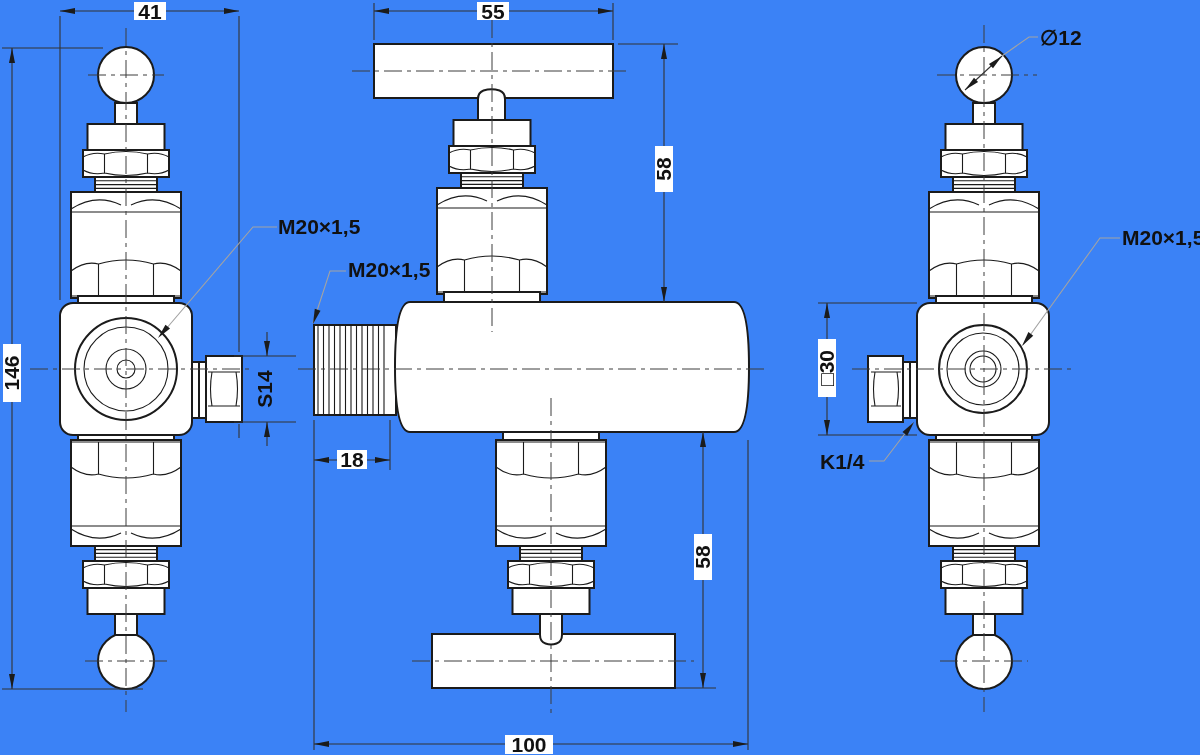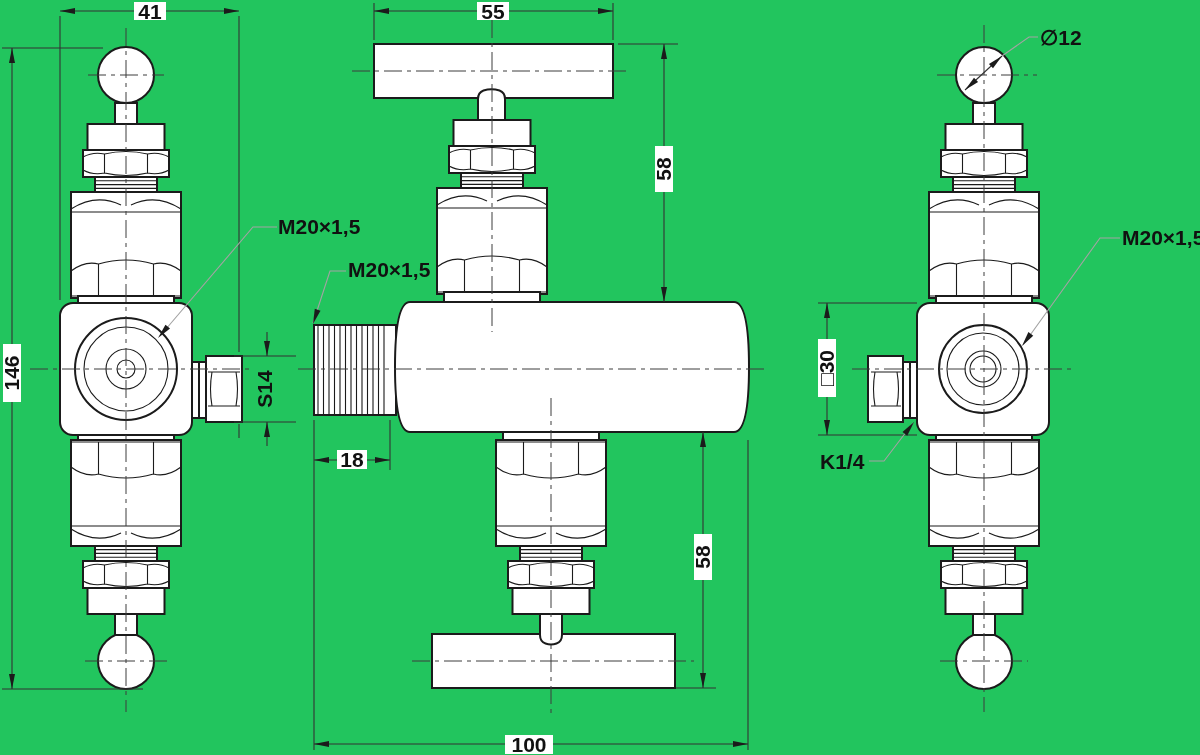--- a/index.html
+++ b/index.html
@@ -1,16 +1,16 @@
 <!DOCTYPE html>
 <html><head>
 <meta charset="utf-8">
 <style>
   html,body{margin:0;padding:0;background:#ffffff;}
-  .page{width:1200px;height:755px;background:#22c55e;position:relative;overflow:hidden;
+  .page{width:1200px;height:755px;background:#3b82f6;position:relative;overflow:hidden;
         font-family:"Liberation Sans",sans-serif;}
   svg{display:block;}
   .outline{stroke:#1b1b1b;stroke-width:2;fill:#ffffff;}
   .outline-nf{stroke:#1b1b1b;stroke-width:2;fill:none;}
   .thin{stroke:#1b1b1b;stroke-width:1.1;fill:none;}
   .center{stroke:#3c3c3c;stroke-width:1;fill:none;stroke-dasharray:18 5 4 5;}
   .dim{stroke:#333333;stroke-width:1.1;fill:none;}
   .leader{stroke:#a3a3a3;stroke-width:1.1;fill:none;}
   .ah{fill:#1b1b1b;stroke:none;}
   .lbl{font-family:"Liberation Sans",sans-serif;font-size:21px;font-weight:600;fill:#111111;}

